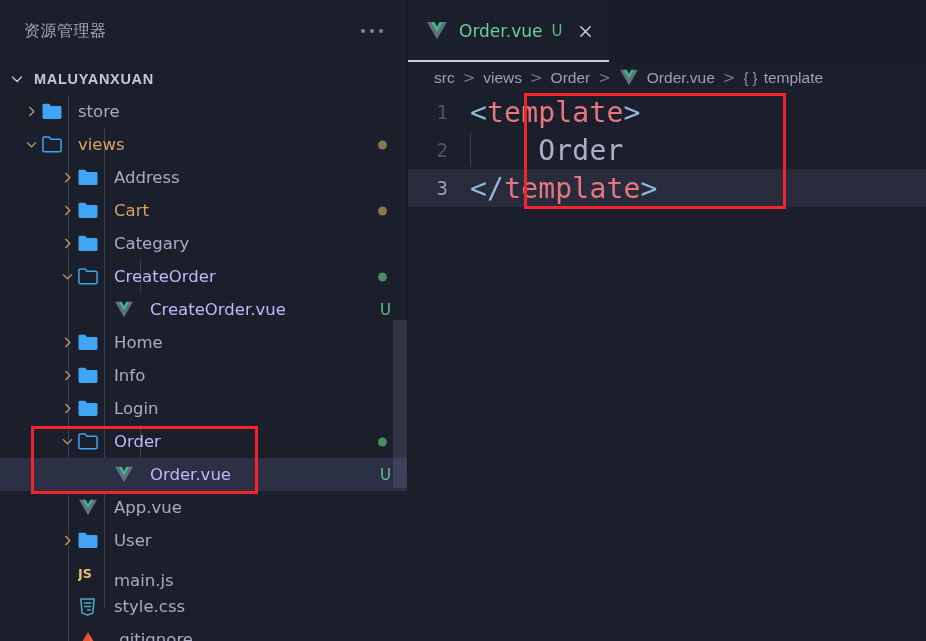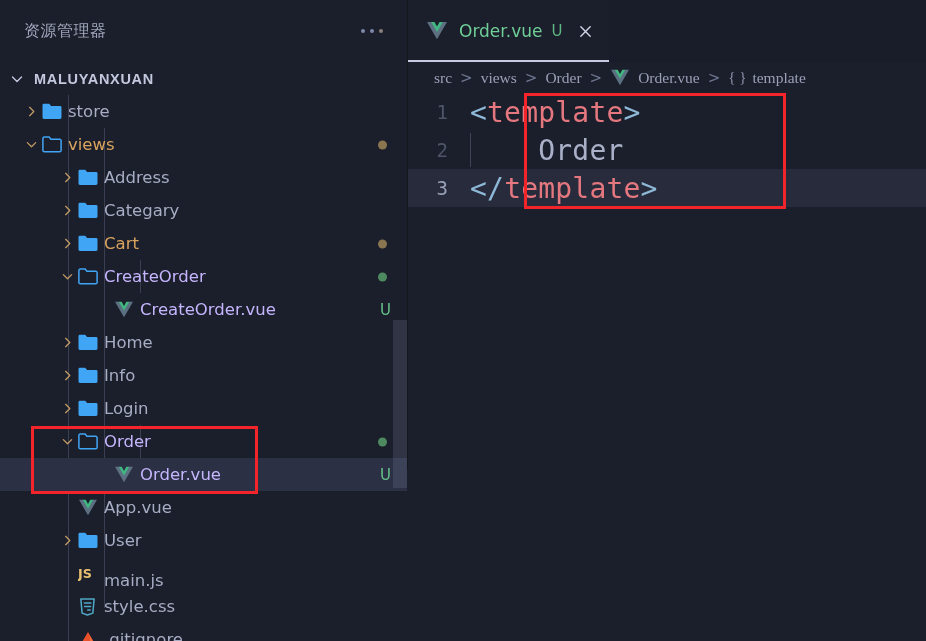--- a/index.html
+++ b/index.html
@@ -75,21 +75,21 @@
   }
   .chev svg { display: block; }
   .icon-slot {
     width: 26px; height: 33px;
     display: flex; align-items: center; justify-content: flex-start;
     flex: 0 0 26px;
   }
   .label {
     font-size: 16.5px;
     color: #a7adc4;
-    margin-left: 0;
+    margin-left: 10px;
     font-family: "DejaVu Sans", "Liberation Sans", sans-serif;
   }
   .label.modified { color: #d9a45f; }
   .label.untracked { color: #c4b5fd; }
   .badge {
     position: absolute; right: 16px; top: 50%; transform: translateY(-50%);
     font-size: 15px; color: #64c28a;
     font-family: "DejaVu Sans", "Liberation Sans", sans-serif;
   }
   .dot {
@@ -157,21 +157,21 @@
 
   .breadcrumb {
     height: 31px;
     display: flex; align-items: center;
     padding-left: 26px;
     background: #1b1e2b;
     gap: 0;
   }
   .bc-item {
     font-size: 15.5px; color: #9aa0b8;
-    font-family: Liberation Serif, serif;
+    font-family: Liberation Sans, sans-serif;
     cursor: pointer; display: flex; align-items: center;
   }
   .bc-sep {
     font-size: 15px; color: #6f7690;
     margin: 0 8px;
     font-family: "DejaVu Sans", "Liberation Sans", sans-serif;
   }
   .bc-vue { display: flex; align-items: center; margin-right: 8px; }
   .bc-brace { color: #8b91a8; margin-right: 6px; font-size: 15px; }
 
@@ -295,38 +295,38 @@
             <span class="chev">
               <svg width="13" height="13" viewBox="0 0 14 14">
                 <path d="M5 2.5 L9.5 7 L5 11.5" fill="none" stroke="#c09a63" stroke-width="1.4" stroke-linecap="round" stroke-linejoin="round"></path>
               </svg>
             </span>
             <span class="icon-slot">
               <svg width="20" height="17" viewBox="0 0 20 17">
                 <path d="M0.5 2.2 A1.4 1.4 0 0 1 1.9 0.8 H7.2 L9.1 3.1 H18.1 A1.4 1.4 0 0 1 19.5 4.5 V14.6 A1.4 1.4 0 0 1 18.1 16 H1.9 A1.4 1.4 0 0 1 0.5 14.6 Z" fill="#41a5f5"></path>
               </svg>
             </span>
+            <span class="label modified">Cart</span>
+          </div>
+          <span class="dot modified"></span>
+        </div>
+        <div class="tree-row">
+          <div class="tw" style="padding-left: 56px;">
+            <span class="chev">
+              <svg width="13" height="13" viewBox="0 0 14 14">
+                <path d="M5 2.5 L9.5 7 L5 11.5" fill="none" stroke="#c09a63" stroke-width="1.4" stroke-linecap="round" stroke-linejoin="round"></path>
+              </svg>
+            </span>
+            <span class="icon-slot">
+              <svg width="20" height="17" viewBox="0 0 20 17">
+                <path d="M0.5 2.2 A1.4 1.4 0 0 1 1.9 0.8 H7.2 L9.1 3.1 H18.1 A1.4 1.4 0 0 1 19.5 4.5 V14.6 A1.4 1.4 0 0 1 18.1 16 H1.9 A1.4 1.4 0 0 1 0.5 14.6 Z" fill="#41a5f5"></path>
+              </svg>
+            </span>
             <span class="label">Categary</span>
           </div>
-        </div>
-        <div class="tree-row">
-          <div class="tw" style="padding-left: 56px;">
-            <span class="chev">
-              <svg width="13" height="13" viewBox="0 0 14 14">
-                <path d="M5 2.5 L9.5 7 L5 11.5" fill="none" stroke="#c09a63" stroke-width="1.4" stroke-linecap="round" stroke-linejoin="round"></path>
-              </svg>
-            </span>
-            <span class="icon-slot">
-              <svg width="20" height="17" viewBox="0 0 20 17">
-                <path d="M0.5 2.2 A1.4 1.4 0 0 1 1.9 0.8 H7.2 L9.1 3.1 H18.1 A1.4 1.4 0 0 1 19.5 4.5 V14.6 A1.4 1.4 0 0 1 18.1 16 H1.9 A1.4 1.4 0 0 1 0.5 14.6 Z" fill="#41a5f5"></path>
-              </svg>
-            </span>
-            <span class="label modified">Cart</span>
-          </div>
-          <span class="dot modified"></span>
         </div>
         <div class="tree-row">
           <div class="tw" style="padding-left: 56px;">
             <span class="chev">
               <svg width="13" height="13" viewBox="0 0 14 14">
                 <path d="M2.5 5 L7 9.5 L11.5 5" fill="none" stroke="#c09a63" stroke-width="1.4" stroke-linecap="round" stroke-linejoin="round"></path>
               </svg>
             </span>
             <span class="icon-slot">
               <svg width="20" height="17" viewBox="0 0 20 17">

